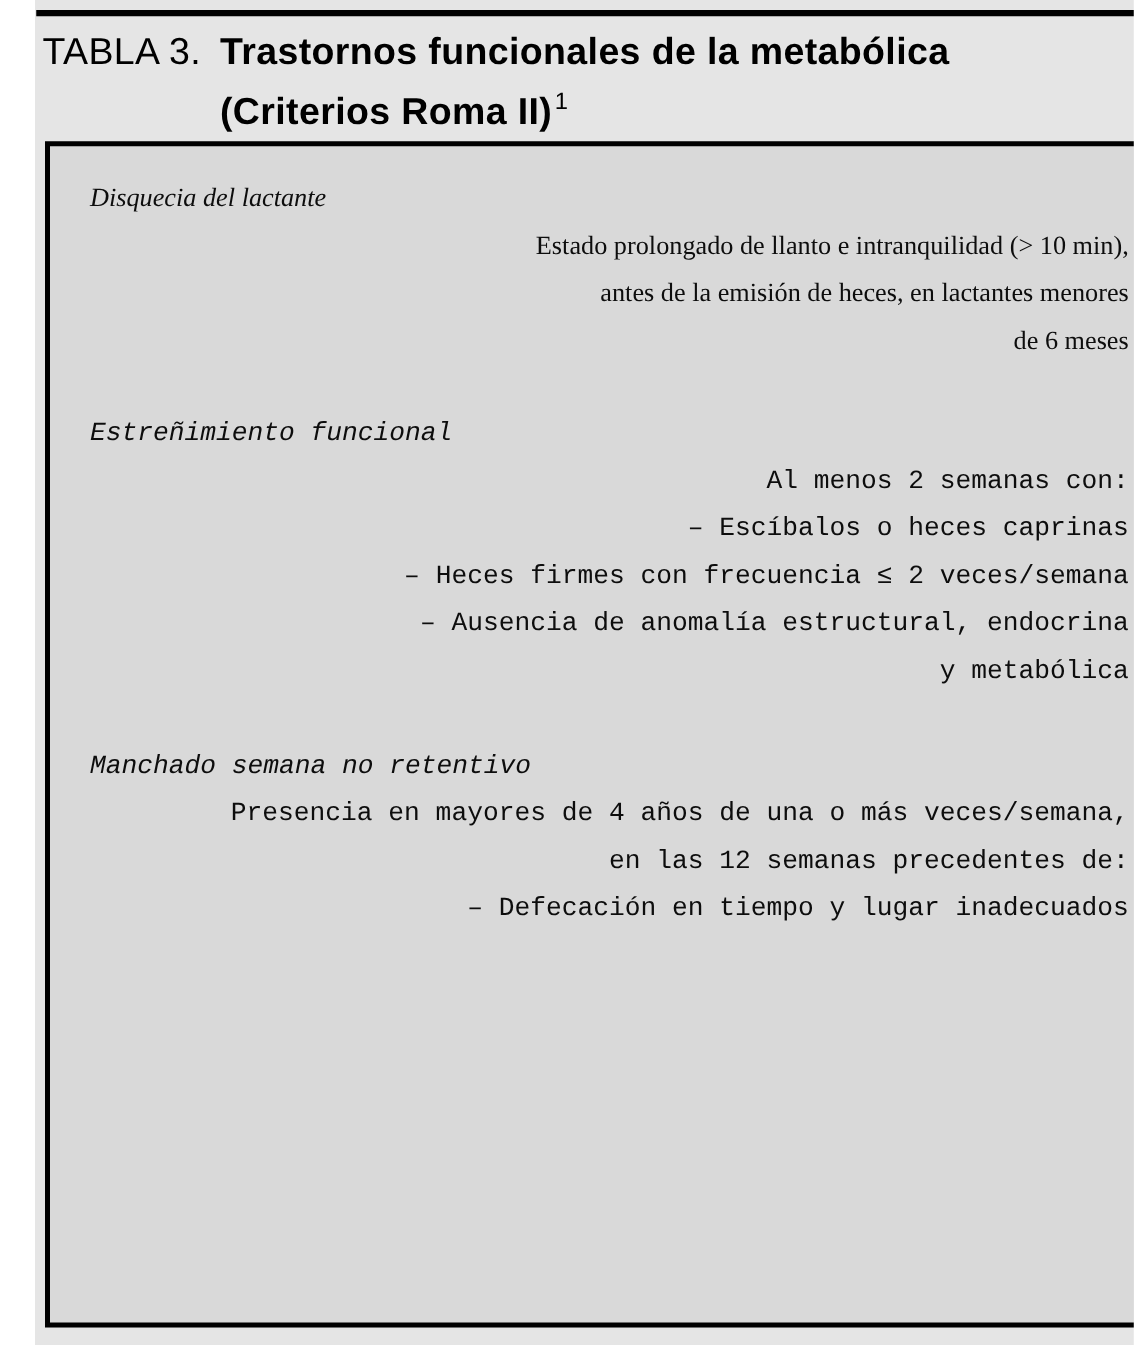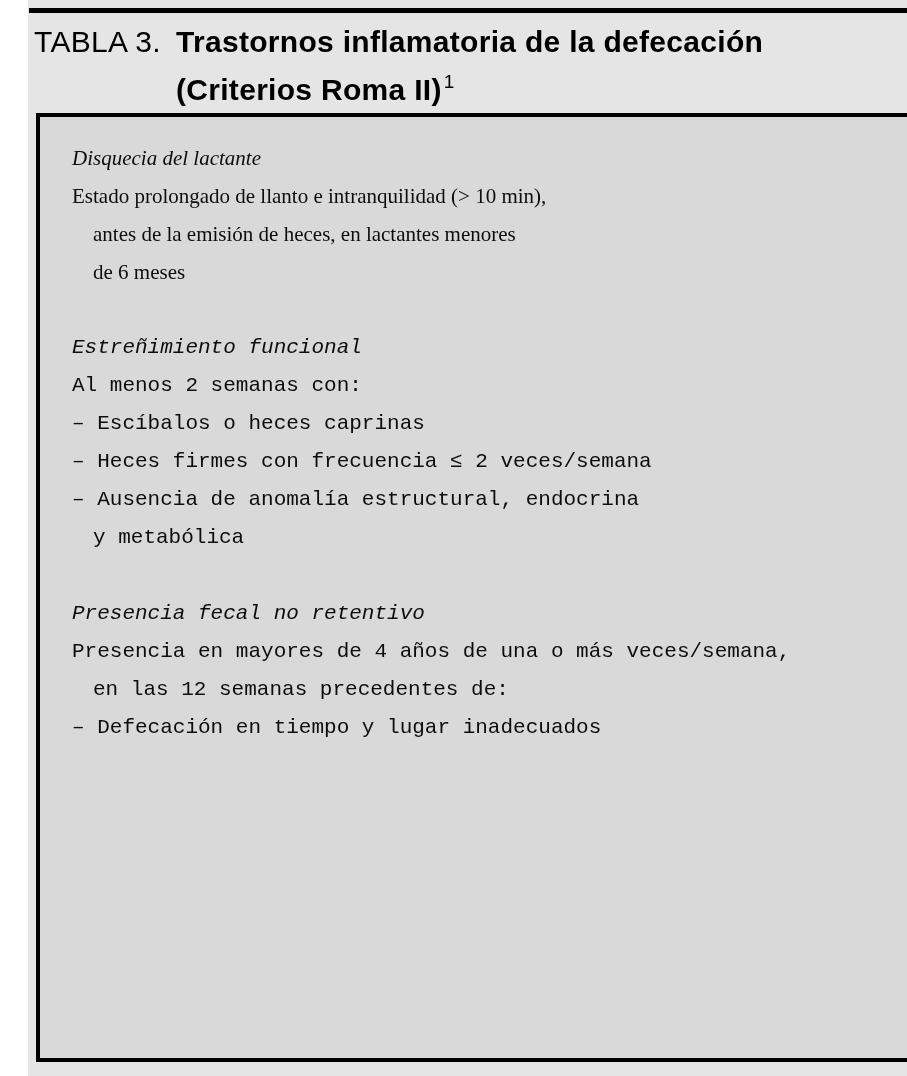--- a/index.html
+++ b/index.html
@@ -67,34 +67,34 @@
     font-family: "Liberation Serif", serif;
     font-size: 21px;
     line-height: 38px;
     color: #0d0d0d;
   }
   .section + .section { margin-top: 38px; font-family: Liberation Mono, monospace; }
   .section-heading {
     font-style: italic;
     white-space: nowrap;
   }
-  .line { white-space: nowrap; }
+  .line { white-space: nowrap; text-align: right; }
   .line.indent { padding-left: 21px; }
 </style>
 </head>
 <body>
 
 <div class="page">
 
   <div class="top-rule"></div>
 
   <div class="header">
     <span class="header-label">TABLA 3.</span>
     <span class="header-title">
-      <span class="title-line">Trastornos inflamatoria de la defecación</span>
+      <span class="title-line">Trastornos funcionales de la metabólica</span>
       <span class="title-line"><span>(Criterios Roma II)</span><span class="title-sup">1</span></span>
     </span>
   </div>
 
   <div class="criteria-box">
 
     <div class="section">
       <div class="section-heading">Disquecia del lactante</div>
       <div class="line">Estado prolongado de llanto e intranquilidad (&gt; 10 min),</div>
       <div class="line indent">antes de la emisión de heces, en lactantes menores</div>
@@ -105,21 +105,21 @@
       <div class="section-heading">Estreñimiento funcional</div>
       <div class="line">Al menos 2 semanas con:</div>
       <div class="line">– Escíbalos o heces caprinas</div>
       <div class="line">– Heces firmes con frecuencia ≤ 2 veces/semana</div>
       <div class="line">– Ausencia de anomalía estructural, endocrina</div>
       <div class="line indent">y metabólica</div>
     </div>
 
 
     <div class="section">
-      <div class="section-heading">Presencia fecal no retentivo</div>
+      <div class="section-heading">Manchado semana no retentivo</div>
       <div class="line">Presencia en mayores de 4 años de una o más veces/semana,</div>
       <div class="line indent">en las 12 semanas precedentes de:</div>
       <div class="line">– Defecación en tiempo y lugar inadecuados</div>
     </div>
 
   </div>
 
 </div>
 
 </body></html>

